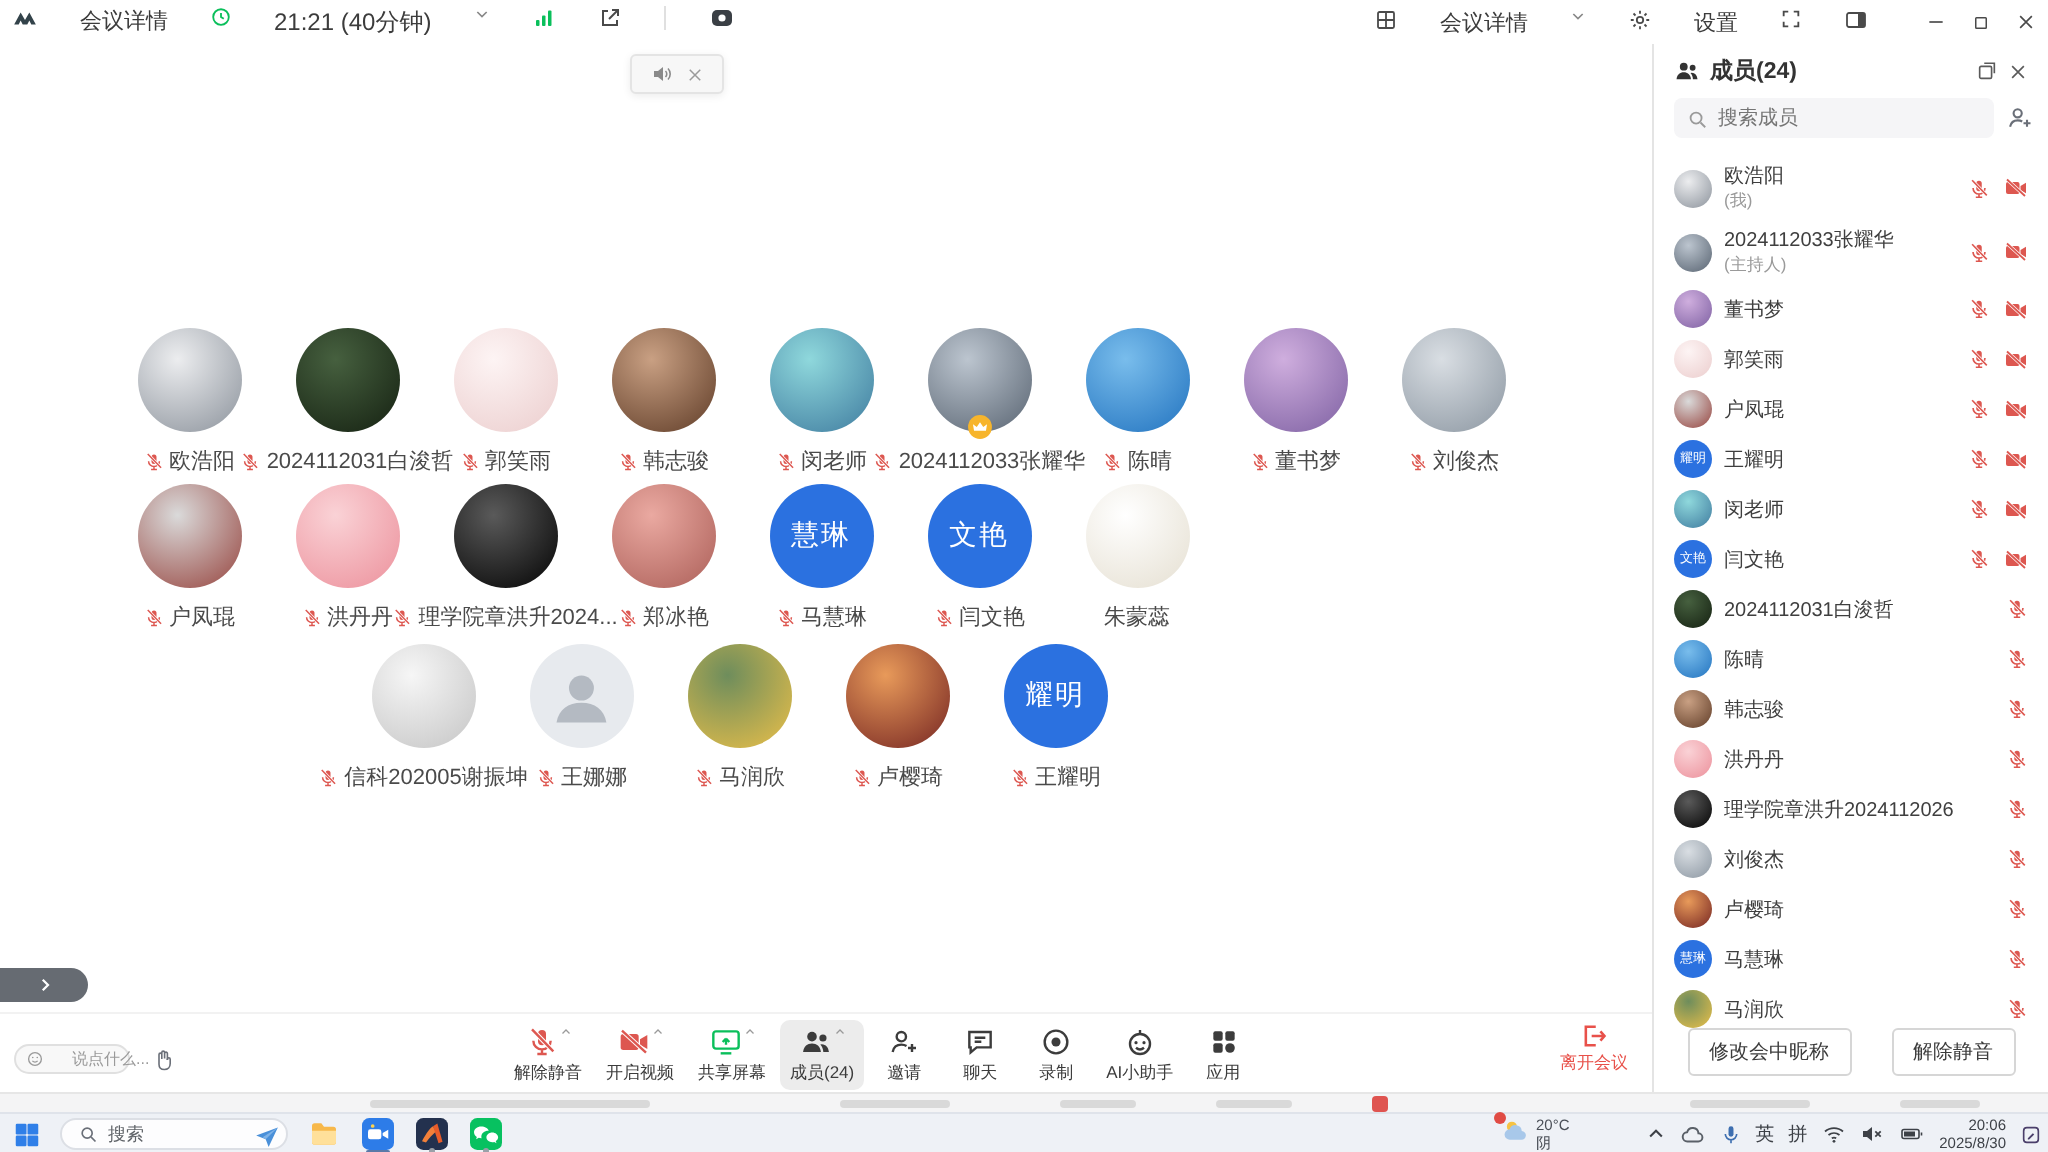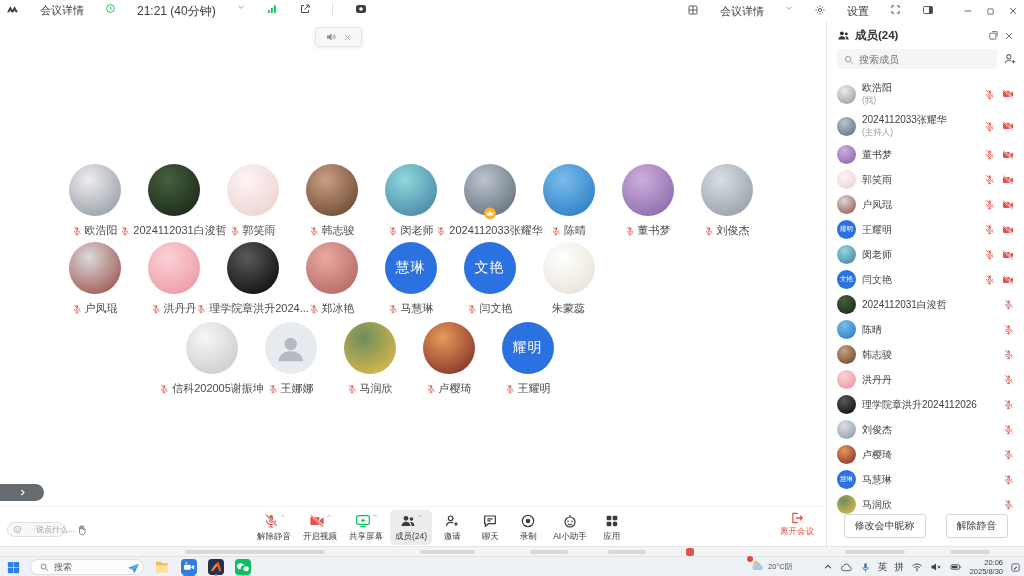--- a/index.html
+++ b/index.html
@@ -64,21 +64,21 @@
 
   
   .taskbar{position:absolute;left:0;top:556px;width:1024px;height:20px;background:#eef1f6;border-top:1px solid #dfe3ea}
   .tk-left{position:absolute;left:6px;top:0;height:20px;display:flex;align-items:center;gap:9px}
   .search-pill{display:flex;align-items:center;gap:5px;width:114px;height:16px;background:#fdfdfe;border:1px solid #dcdfe5;border-radius:9px;padding:0 3px 0 8px;font-size:9px;color:#5f6368}
   .search-pill .grow{flex:1}
   .tk-app{position:relative;width:18px;height:18px;display:flex;align-items:center;justify-content:center}
   .tk-app .under{position:absolute;left:50%;bottom:-1px;transform:translateX(-50%);width:12px;height:2.5px;border-radius:2px;background:#5a79a8}
   .tk-app .dot{position:absolute;left:50%;bottom:-1px;transform:translateX(-50%);width:3px;height:3px;border-radius:50%;background:#9aa0a8}
   .tk-weather{position:absolute;left:750px;top:1px;display:flex;align-items:center;gap:3px}
-  .tk-weather .col{display:flex;font-size:7.5px;color:#4a4f57;line-height:1.15}
+  .tk-weather .col{display:flex;flex-direction:column;font-size:7.5px;color:#4a4f57;line-height:1.15}
   .wbadge{position:absolute;left:-3px;top:-2px;width:6px;height:6px;border-radius:50%;background:#e04b44}
   .tk-right{position:absolute;right:3px;top:0;height:20px;display:flex;align-items:center;gap:7px;color:#3d4147}
   .lang{font-size:9.5px;color:#3d4147}
   .timecol{display:flex;flex-direction:column;align-items:flex-end;font-size:7.5px;color:#3d4147;line-height:1.2}
 </style>
 </head>
 <body>
 
 <div class="titlebar">
   <div class="tb-group">

